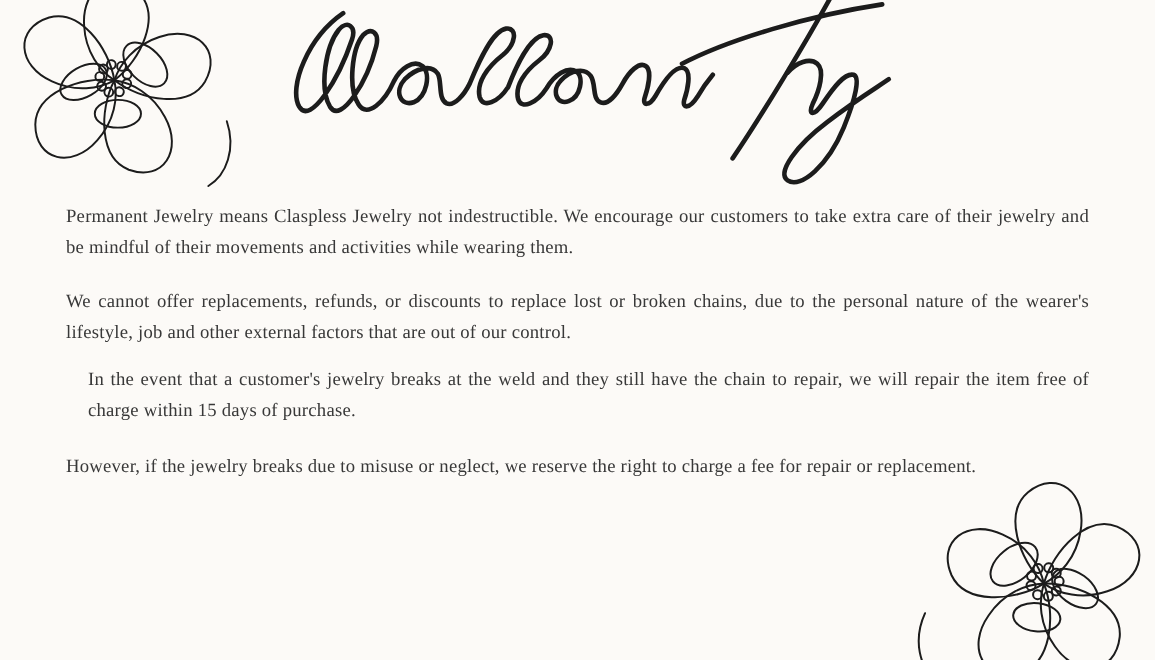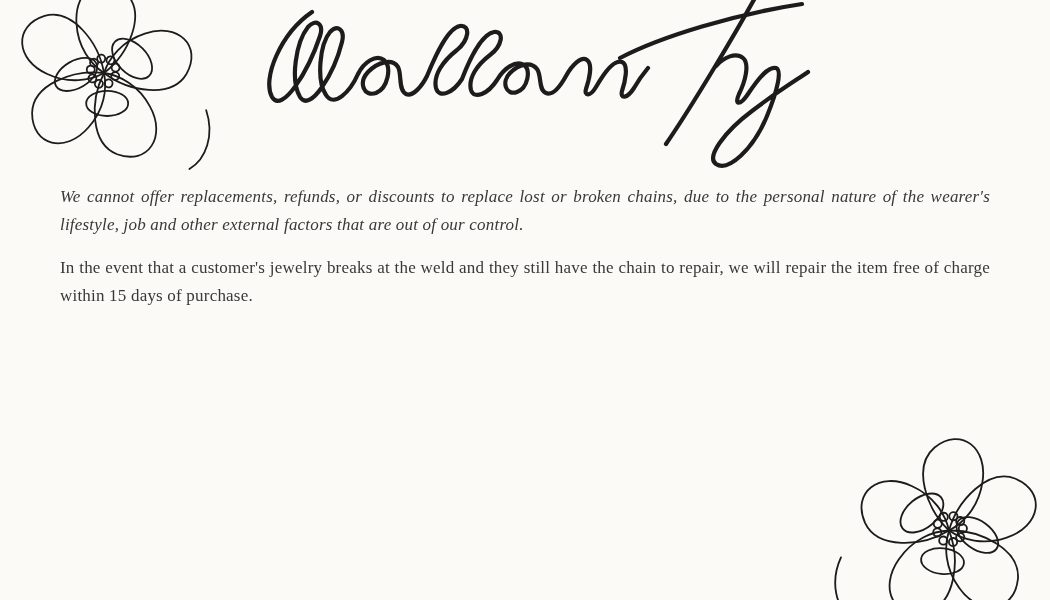--- a/index.html
+++ b/index.html
@@ -54,22 +54,22 @@
   }
   .content p {
     margin: 0;
     font-size: 17px;
     line-height: 27.5px;
     letter-spacing: 0.2px;
     color: #383838;
     text-align: justify;
   }
   .content p.p1 { margin-bottom: 22px; }
-  .content p.p2 { margin-bottom: 16px; font-style: italic; }
-  .content p.p3 { margin-bottom: 24px; }
+  .content p.p2 { margin-bottom: 16px; }
+  .content p.p3 { margin-bottom: 24px; margin-left: 20px; }
   .content p.p4 { margin-bottom: 33px; }
   .content p.p5 { max-width: 765px; }
 </style>
 </head>
 <body>
 
 <h1 class="sr-only">Warranty</h1>
 
 <svg class="title-script" role="img" viewBox="0 0 570 184" xmlns="http://www.w3.org/2000/svg" aria-label="Warranty">
   <g fill="none" stroke="#1c1c1c" stroke-width="4.2" stroke-linecap="round" stroke-linejoin="round">
@@ -104,15 +104,17 @@
     </g>
   </defs>
   <use href="#flower-art"></use>
 </svg>
 
 <svg class="flower bottom-right" viewBox="0 0 240 200" xmlns="http://www.w3.org/2000/svg">
   <use href="#flower-art"></use>
 </svg>
 
 <div class="content">
+  <p class="p1">Permanent Jewelry means Claspless Jewelry not indestructible. We encourage our customers to take extra care of their jewelry and be mindful of their movements and activities while wearing them.</p>
   <p class="p2">We cannot offer replacements, refunds, or discounts to replace lost or broken chains, due to the personal nature of the wearer's lifestyle, job and other external factors that are out of our control.</p>
   <p class="p3">In the event that a customer's jewelry breaks at the weld and they still have the chain to repair, we will repair the item free of charge within 15 days of purchase.</p>
+  <p class="p4">However, if the jewelry breaks due to misuse or neglect, we reserve the right to charge a fee for repair or replacement.</p>
 </div>
 
 </body></html>

